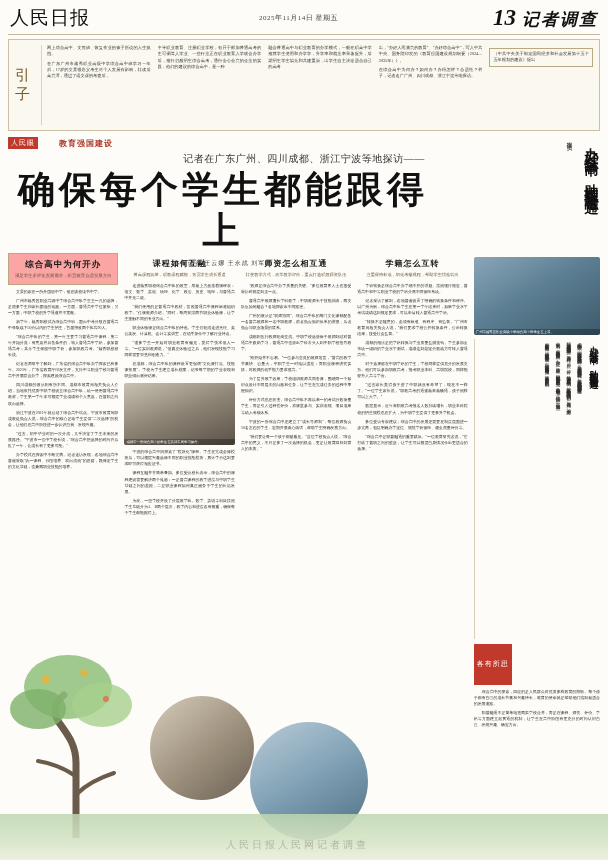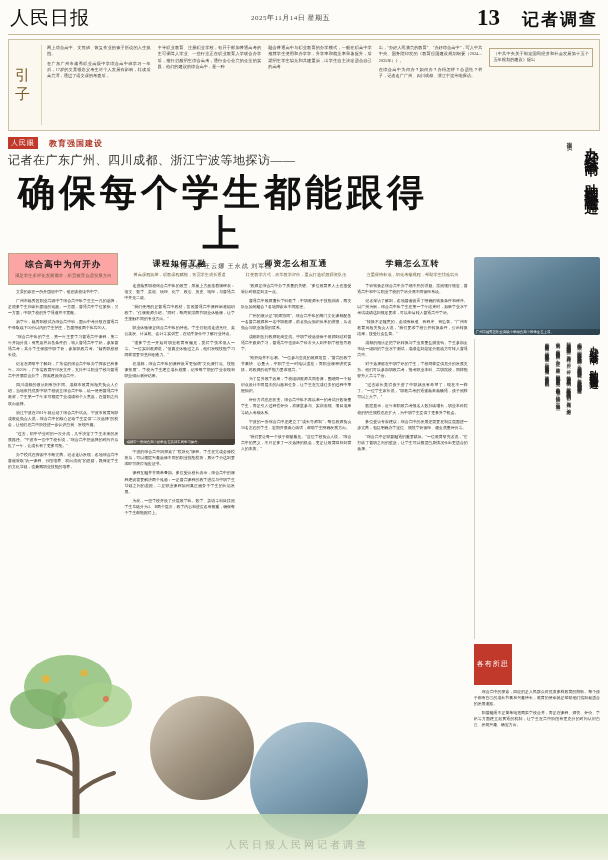--- a/index.html
+++ b/index.html
@@ -44,22 +44,23 @@
     font-size: 7px;
     color: #444;
     letter-spacing: .5px;
     margin-left: 14px;
     flex: 1;
     text-align: center;
   }
   .masthead-right {
     display: flex;
     align-items: baseline;
-    gap: 22px;
+    gap: 6px;
     white-space: nowrap;
+    font-style: italic;
   }
   .page-number {
     font-size: 23px;
     font-weight: bold;
     color: #111;
     line-height: 1;
   }
   .section-title {
     font-size: 17px;
     font-weight: bold;
@@ -120,42 +121,43 @@
 
   
   .headline-zone {
     position: relative;
     margin: 6px 8px 0 8px;
     height: 112px;
   }
   .kicker-row {
     display: flex;
     align-items: center;
-    gap: 11px;
+    gap: 21px;
     margin-bottom: 3px;
   }
   .kicker-badge {
     background: #c0392b;
     color: #fff;
     font-size: 7px;
     padding: 1px 3px;
     letter-spacing: 1px;
     white-space: nowrap;
   }
   .kicker-text {
     font-size: 8px;
     color: #b03a2e;
     letter-spacing: 1px;
     font-weight: bold;
   }
   .shoulder {
-    font-size: 12px;
+    font-size: 10px;
     color: #333;
     letter-spacing: .5px;
     margin: 2px 0 4px 0;
+    text-align: center;
   }
   .main-title {
     font-family: "Liberation Serif", serif;
     font-weight: bold;
     font-size: 37px;
     letter-spacing: 4px;
     color: #111;
     text-align: center;
     margin: 2px 0 0 0;
     line-height: 1.1;

